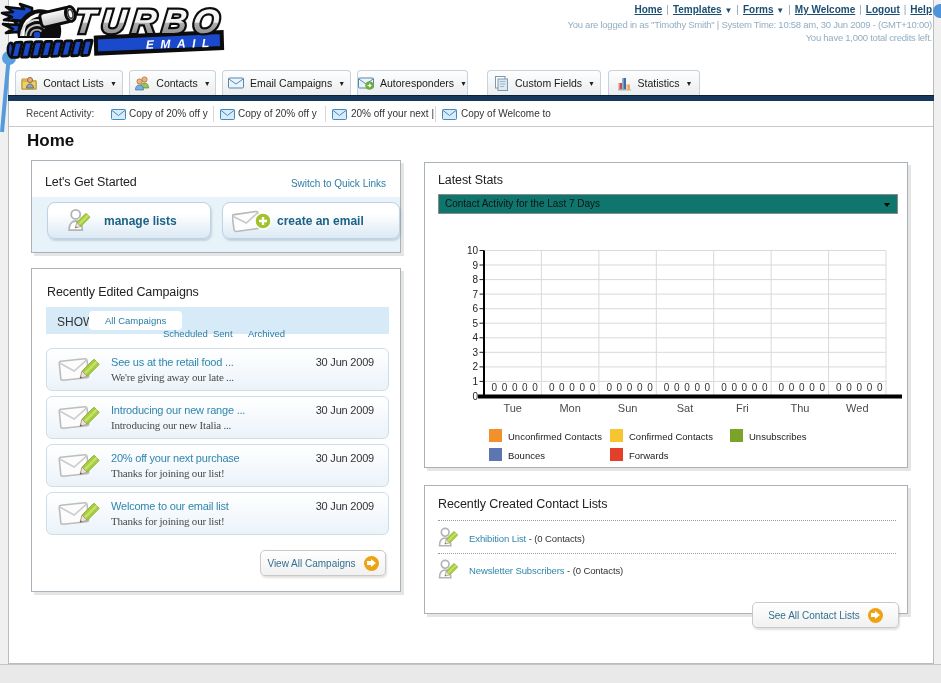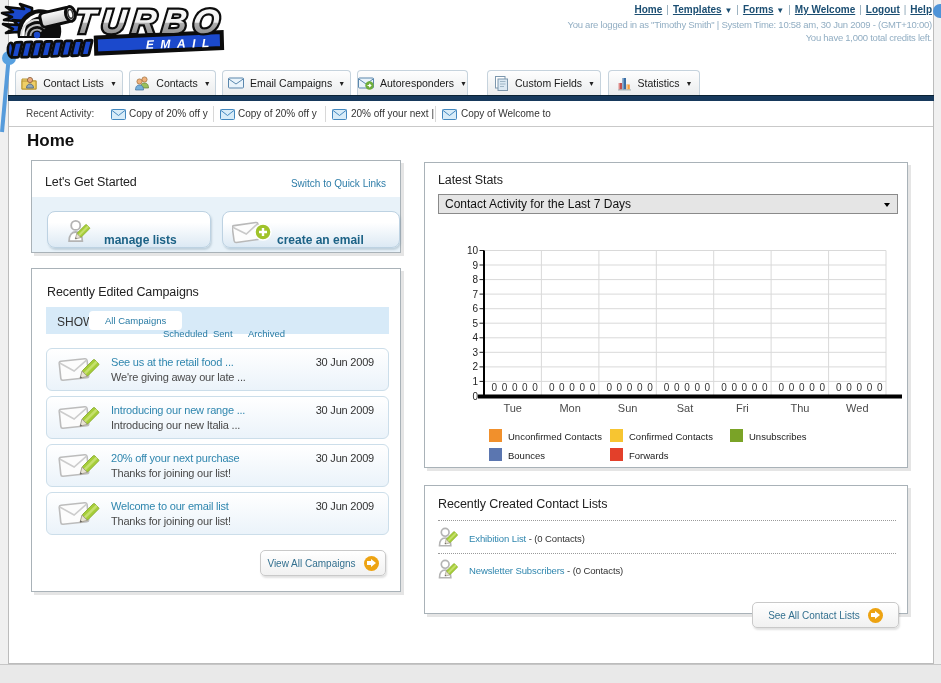--- a/index.html
+++ b/index.html
@@ -19,39 +19,39 @@
 #ra { position:absolute; top:102px; left:9px; width:924px; height:25px; border-bottom:1px solid #c9c9c9; background:#fff; font-size:10px; }
 #ra .lbl { position:absolute; left:17px; top:6px; color:#444; }
 #ra .env { position:absolute; top:7px; }
 #ra .itx { position:absolute; top:6px; color:#333; }
 #ra .div { position:absolute; top:4px; height:16px; width:1px; background:#d8d8d8; }
 #home { position:absolute; left:27px; top:131px; font-size:17px; font-weight:bold; color:#0f0f0f; }
 .panel { position:absolute; background:#fff; border:1px solid #a9b2b8; box-shadow:3px 3px 0 rgba(0,0,0,0.10); }
 .ptitle { position:absolute; font-size:12.5px; color:#222; letter-spacing:-0.1px; }
 #pA { left:31px; top:160px; width:370px; height:93px; }
 #pA .blue { position:absolute; left:0; top:36px; width:100%; height:55px; background:#e8f2f9; }
-.bigbtn { position:absolute; top:41px; height:37px; border:1px solid #bdd2e2; border-radius:8px; background:linear-gradient(#ffffff 30%,#dce9f4); display:flex; align-items:flex-end; box-shadow:1px 2px 2px rgba(120,150,170,.35);margin-top:9px; }
+.bigbtn { position:absolute; top:41px; height:37px; border:1px solid #bdd2e2; border-radius:8px; background:linear-gradient(#ffffff 30%,#dce9f4); display:flex; align-items:center; box-shadow:1px 2px 2px rgba(120,150,170,.35); }
 .bigbtn .txt { font-size:12px; font-weight:bold; color:#1c6286; white-space:nowrap; }
 #quick { position:absolute; right:14px; top:17px; font-size:10px; color:#2e7da8; }
 #pB { left:31px; top:268px; width:370px; height:324px; }
 #showbar { position:absolute; left:14px; top:38px; width:343px; height:27px; background:#d7eaf8; font-size:9.5px; }
 #showbar .sl { position:absolute; top:8px; font-size:12px; color:#333; }
 #showbar a { color:#2a7ca5; text-decoration:none; position:absolute; top:0;margin-top:21px; }
 #showbar .active { position:absolute; top:4px; background:#fff; border-radius:4px; padding:4px 16px; color:#2a7ca5; }
 .crow { position:absolute; left:14px; width:343px; height:43px; border:1px solid #ccdeea; border-radius:6px; background:linear-gradient(#ffffff,#ebf3fa); }
 .crow .t { position:absolute; left:64px; top:7px; font-size:11px; color:#2f86ae; letter-spacing:-0.2px; }
-.crow .s { position:absolute; left:64px; top:22px; font-size:11px; color:#4a4a4a; letter-spacing:-0.2px; }
+.crow .s { position:absolute; left:64px; top:22px; font-size:11px; color:#4a4a4a; letter-spacing:-0.2px;font-family:Liberation Serif, serif; }
 .crow .d { position:absolute; right:14px; top:7px; font-size:11px; color:#333; letter-spacing:-0.2px; }
 .crow svg { position:absolute; left:11px; top:5px; }
 .gobtn { position:absolute; height:26px; border:1px solid #c9c9c9; border-radius:5px; background:linear-gradient(#ffffff,#f1f1f1); box-shadow:1px 2px 2px rgba(0,0,0,.12); display:flex; align-items:center; justify-content:center; font-size:10px; color:#33708f; white-space:nowrap; }
 .gobtn .oc { display:inline-block; width:15px; height:15px; border-radius:50%; background:#eda312; margin-left:8px; position:relative; flex:none; }
 .gobtn .oc i { position:absolute; left:3px; top:5.5px; width:6px; height:4px; background:#fff; }
 .gobtn .oc b { position:absolute; left:7px; top:3.5px; width:0; height:0; border-left:5px solid #fff; border-top:4px solid transparent; border-bottom:4px solid transparent; }
 #pC { left:424px; top:162px; width:484px; height:306px; }
-#sel { position:absolute; left:13px; top:31px; width:460px; height:20px; border:1px solid #8a8a8a; background:#e5e5e5; font-size:12px; color:#111; line-height:18px; padding-left:6px; }
+#sel { position:absolute; left:13px; top:31px; width:460px; height:20px; border:1px solid #8a8a8a; background:#0f766e; font-size:10px; color:#111; line-height:18px; padding-left:6px; }
 #sel .sarr { position:absolute; right:7px; top:8px; border-top:4px solid #000; border-left:3.5px solid transparent; border-right:3.5px solid transparent; }
 #pD { left:424px; top:485px; width:484px; height:129px; }
 .dots { position:absolute; left:13px; width:458px; border-top:1px dotted #9a9a9a; }
 .clrow { position:absolute; font-size:9.5px; letter-spacing:-0.1px; }
 .clrow a { color:#2f86ae; }
 .clrow .rest { color:#333; }
 #footer { position:absolute; left:0; top:664px; width:941px; height:19px; background:#e9e9e9; border-top:1px solid #c6c6c6; }
 </style>
 </head>
 <body>

